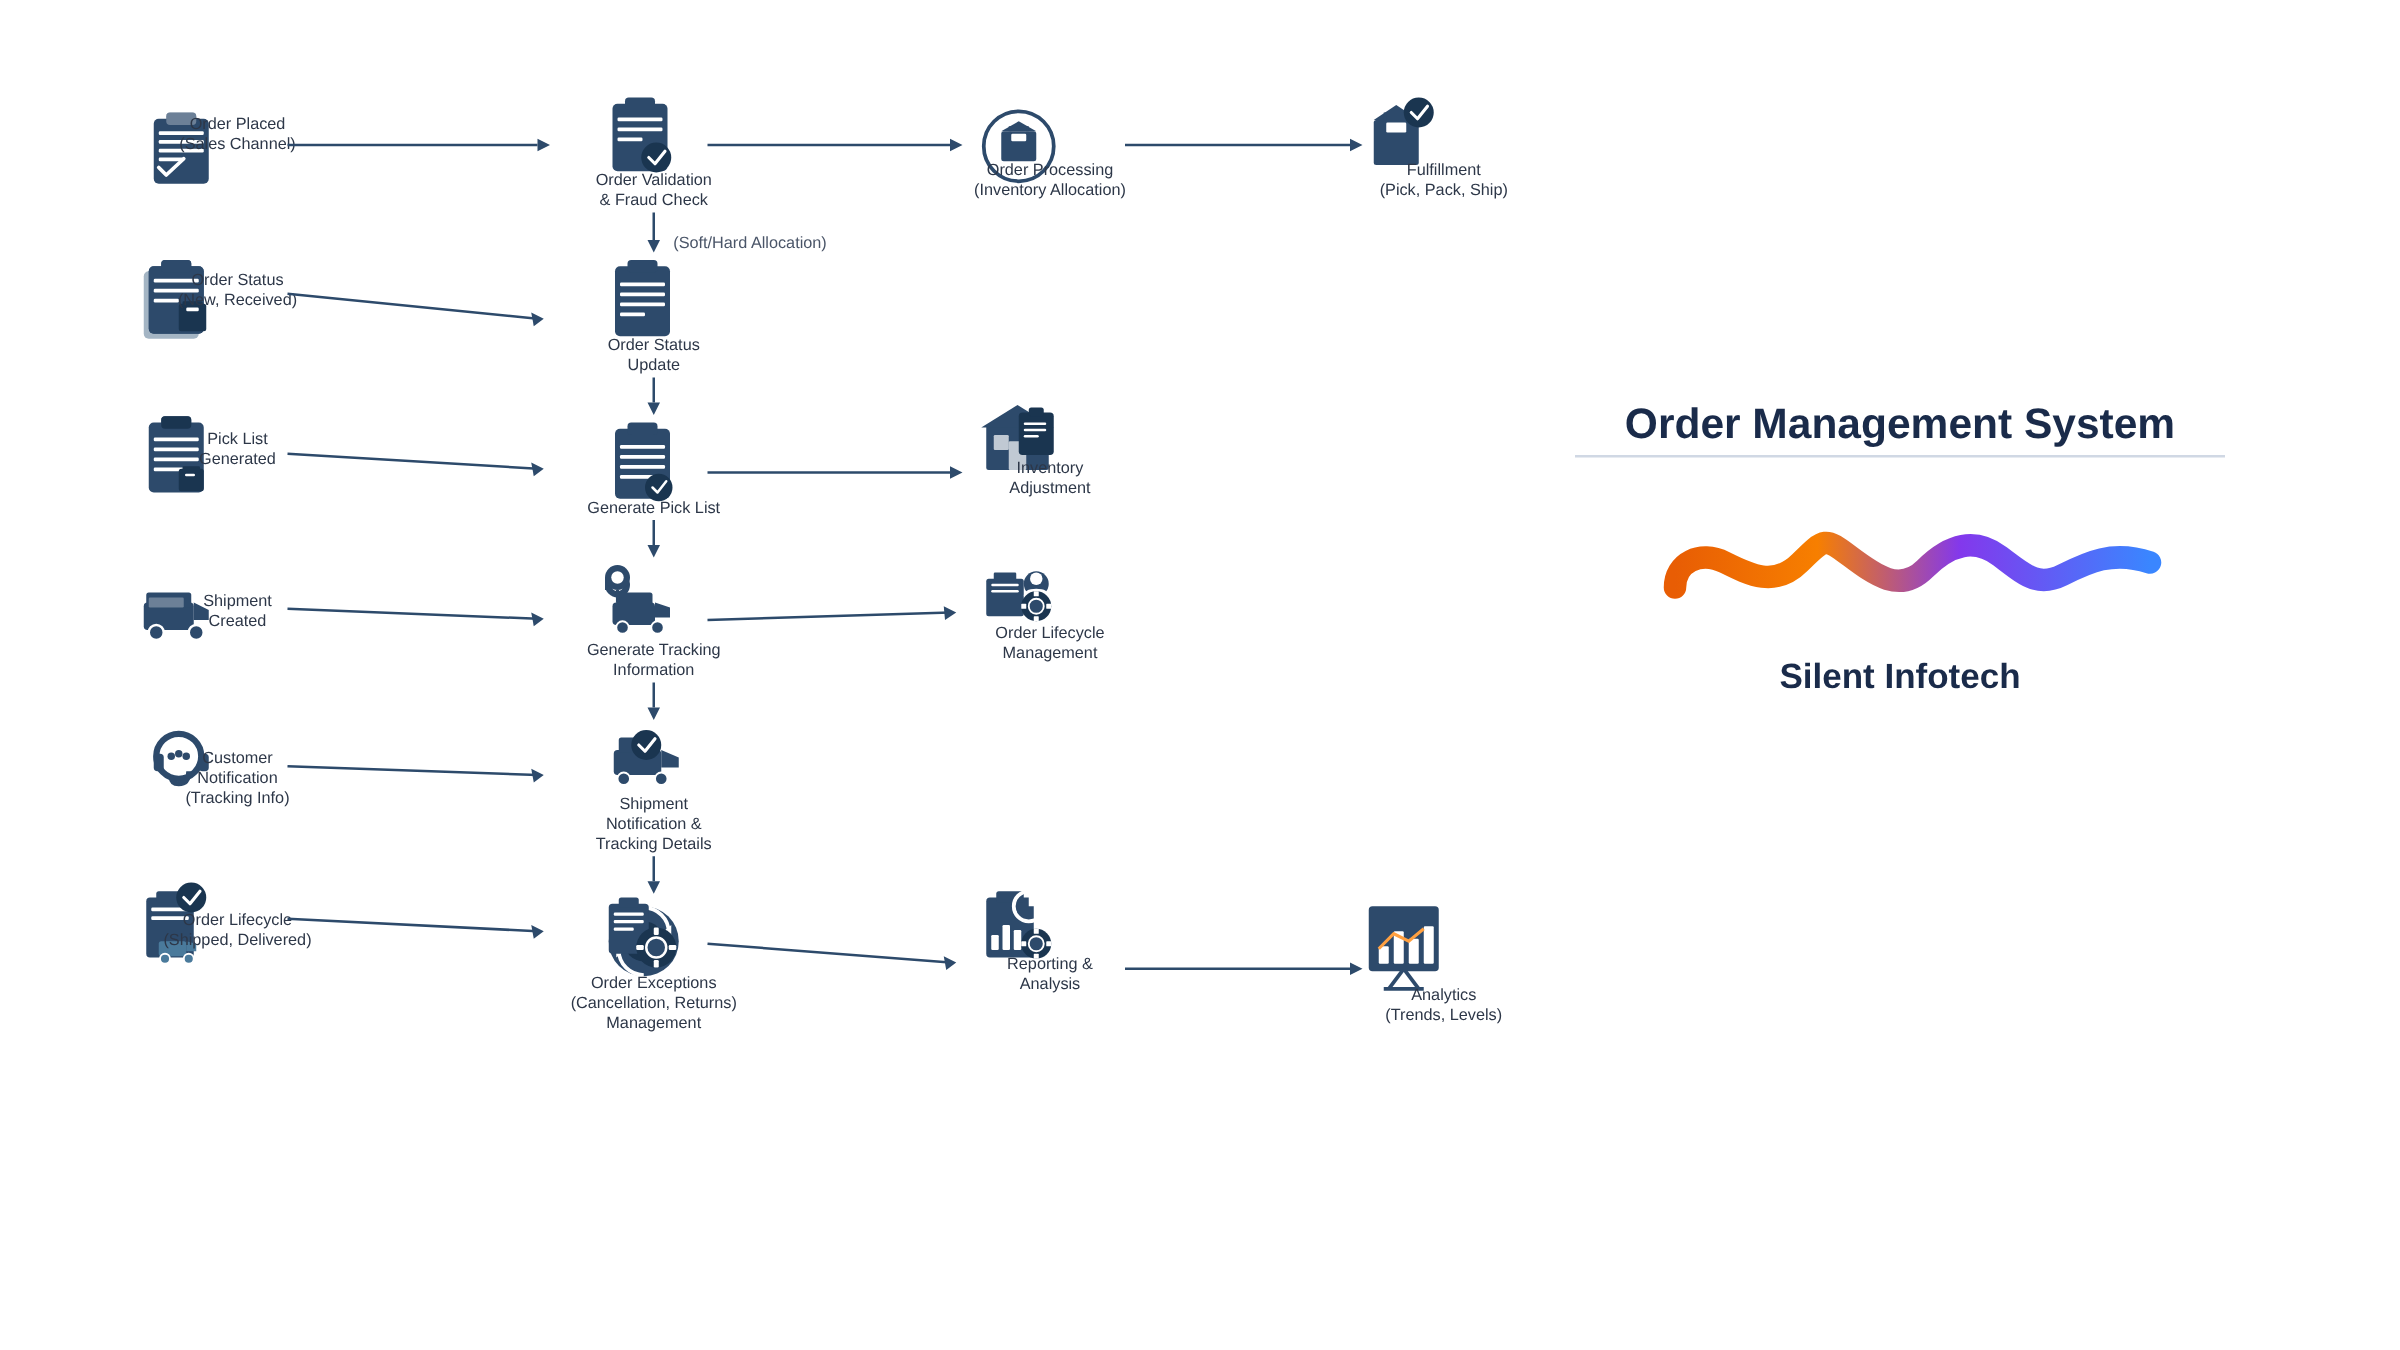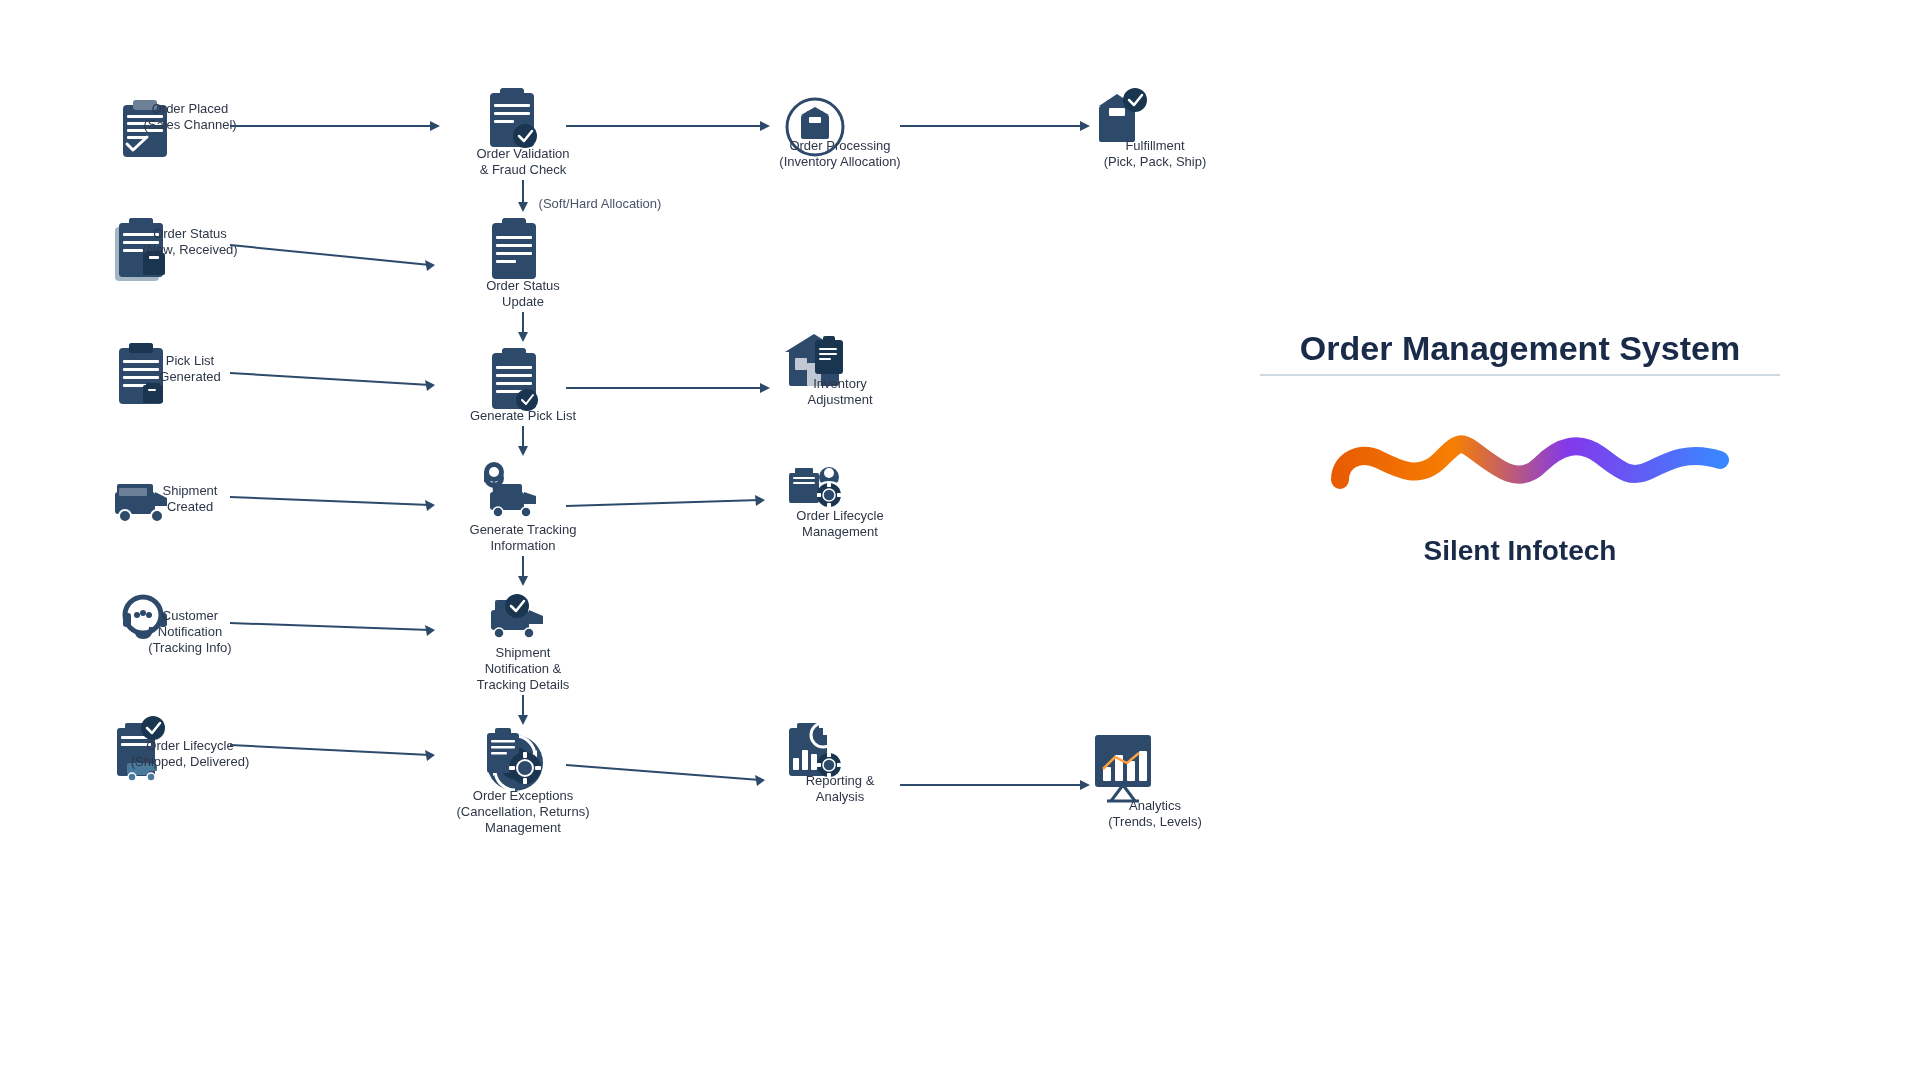--- a/index.html
+++ b/index.html
@@ -9,21 +9,21 @@
       background: #ffffff;
       font-family: 'Segoe UI', Arial, sans-serif;
       overflow: hidden;
       position: relative;
     }
 
     .diagram-container {
       width: 100%;
       height: 100%;
       display: flex;
-      align-items: flex-end;
+      align-items: center;
       justify-content: center;
       padding: 20px 40px;
     }
   </style>
 </head>
 <body>
 
 <div class="diagram-container">
   <svg width="1840" height="1020" viewBox="0 0 1840 1020" xmlns="http://www.w3.org/2000/svg">
 

